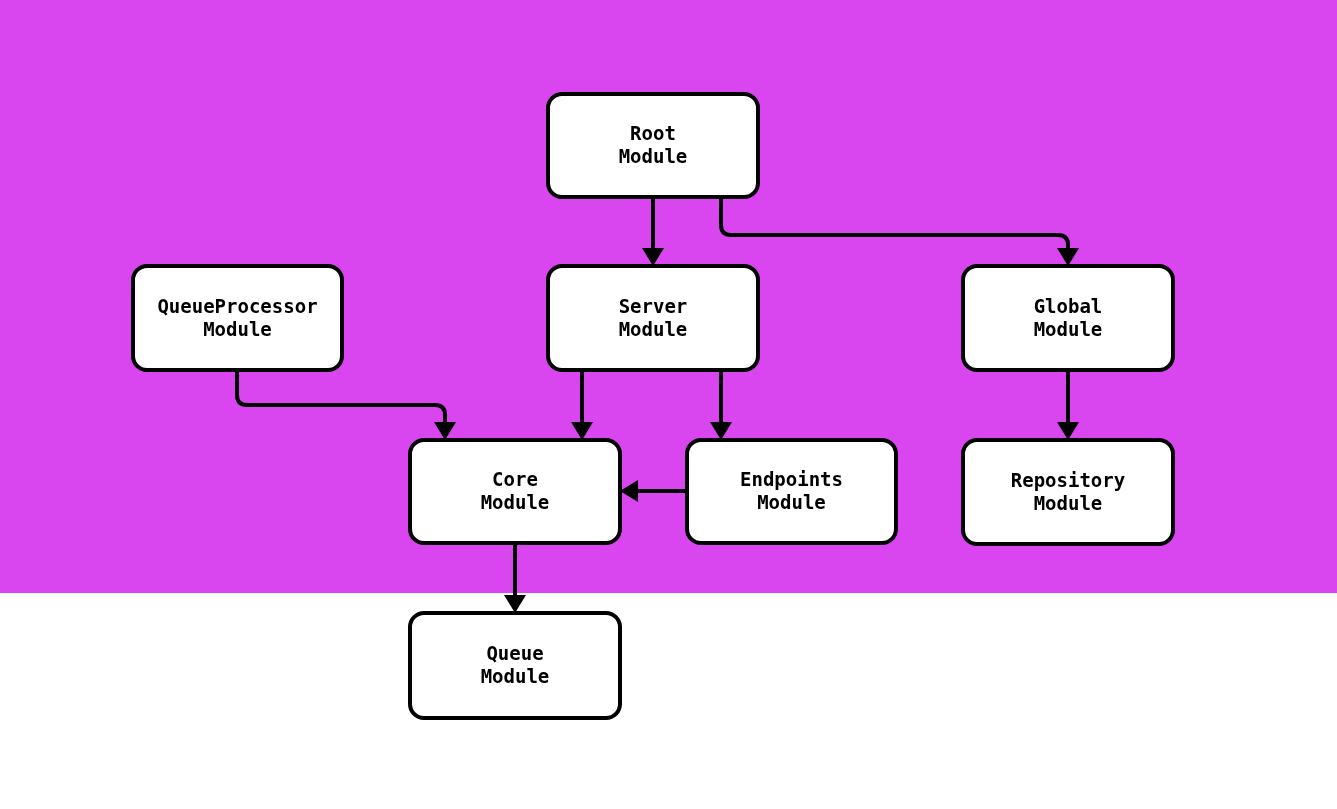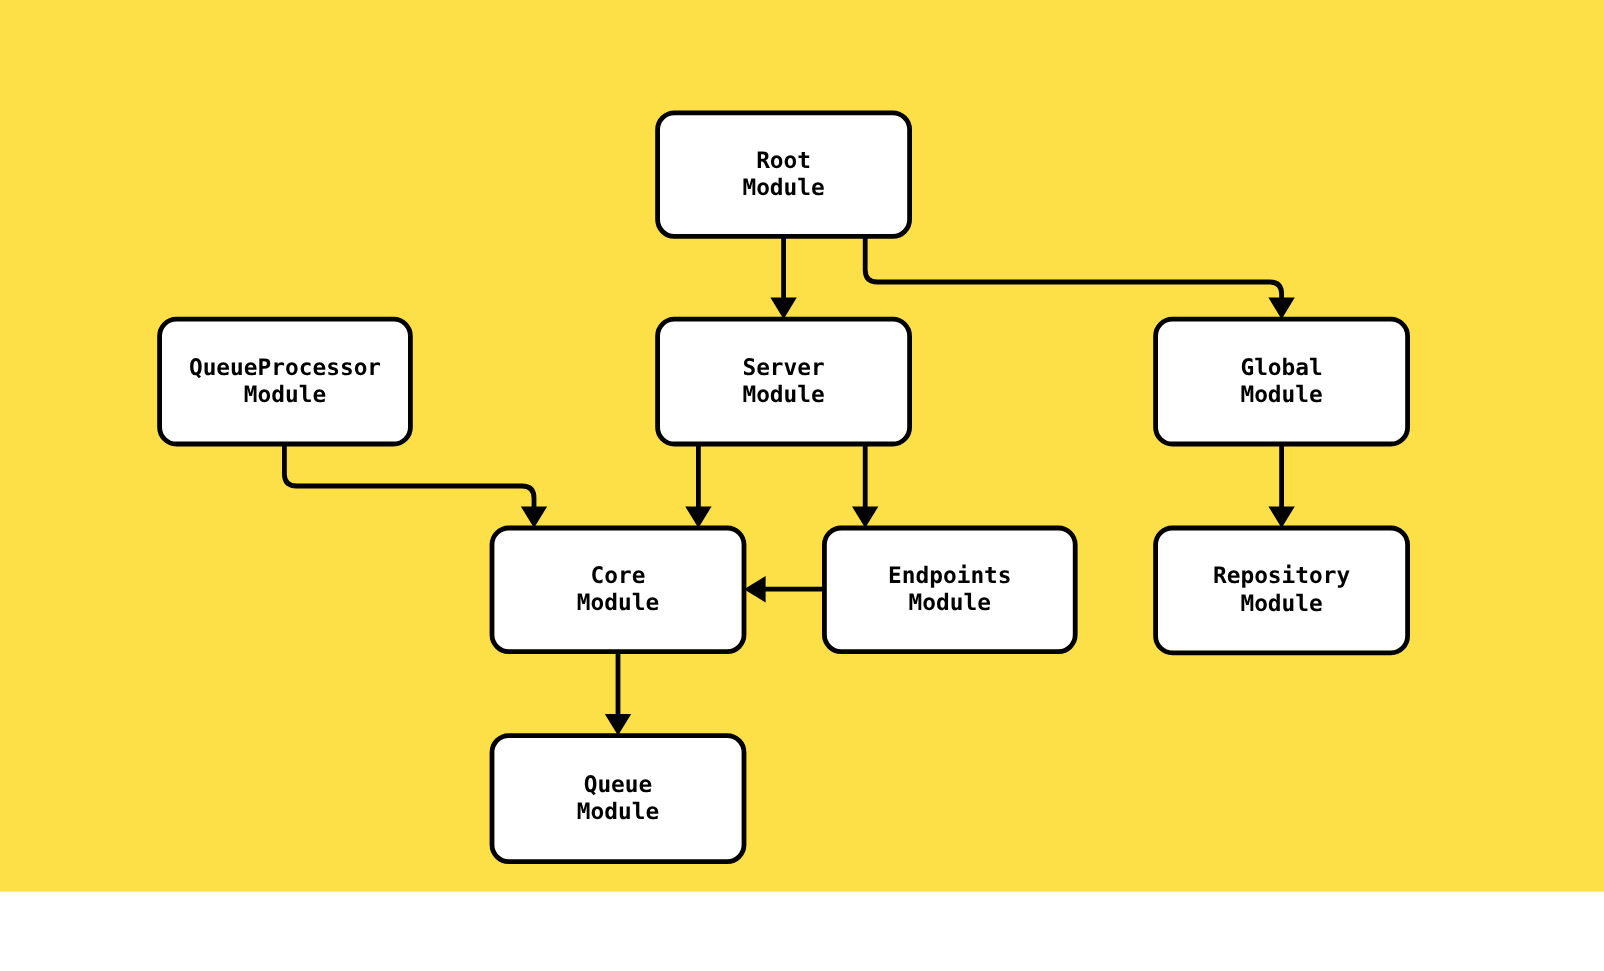--- a/index.html
+++ b/index.html
@@ -10,22 +10,22 @@
   }
   body {
     width: 1337px;
     height: 809px;
     font-family: "DejaVu Sans Mono", "Liberation Mono", monospace;
     overflow: hidden;
   }
   #diagram-root {
     position: relative;
     width: 1337px;
-    height: 743px;
-    background: #fde047;
+    height: 593px;
+    background: #d946ef;
   }
   svg#diagram-svg {
     display: block;
     width: 1337px;
     height: 809px;
   }
   .node-box {
     fill: #ffffff;
     stroke: #000000;
     stroke-width: 4;

